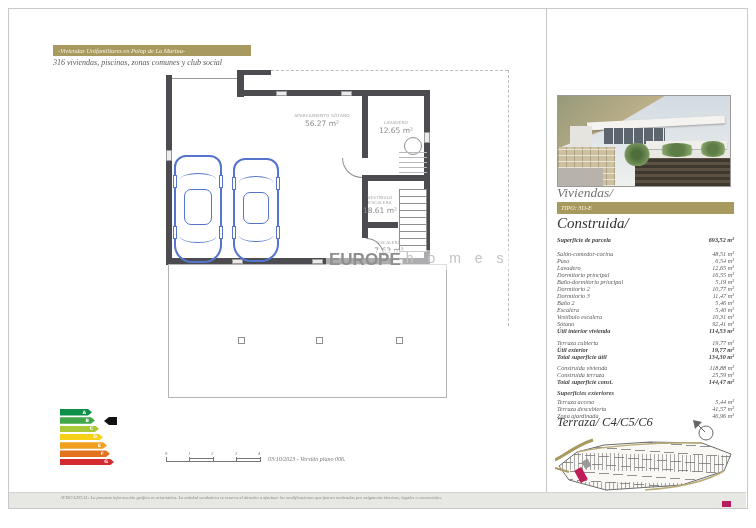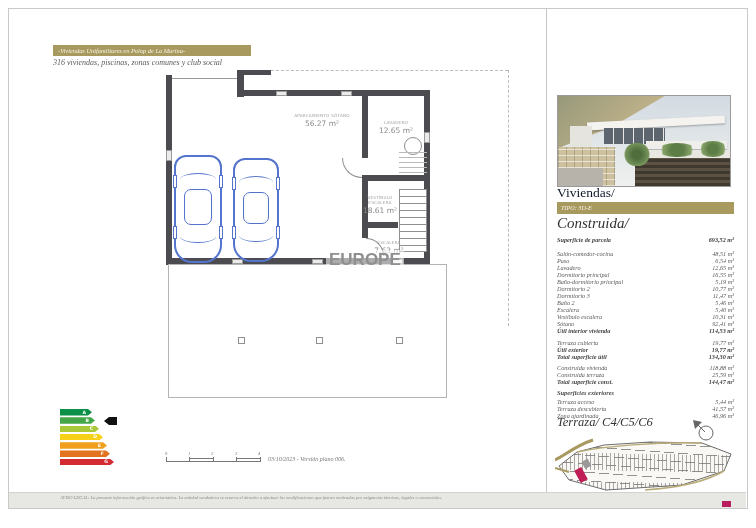--- a/index.html
+++ b/index.html
@@ -91,21 +91,21 @@
                           repeating-linear-gradient(90deg,rgba(120,110,85,.4) 0 1px,transparent 1px 8px);}
   .garagetop{position:absolute;left:42%;top:60%;width:58%;height:9%;background:#e9e7e2;}
   .garagedoor{position:absolute;left:45%;top:69%;width:55%;height:31%;
               background:repeating-linear-gradient(0deg,#3e382f 0 3px,#5b5244 3px 6px);}
   .plant{position:absolute;border-radius:50%;}
   .p1{left:38%;top:52%;width:16%;height:26%;background:radial-gradient(circle,#4f6e3c 25%,#77955c 65%,transparent 72%);}
   .p2{left:58%;top:52%;width:22%;height:16%;background:radial-gradient(circle,#5d7d47 30%,#87a468 70%,transparent 78%);}
   .p3{left:82%;top:50%;width:16%;height:18%;background:radial-gradient(circle,#5d7d47 30%,#87a468 70%,transparent 78%);}
   .roadL{position:absolute;left:0;top:80%;width:26%;height:20%;background:#b7b3aa;}
 
-  .pnl-title{left:557px;top:185px;font-size:13.5px;color:#0f172a;}
+  .pnl-title{left:557px;top:185px;font-style:italic;font-size:13.5px;color:#737373;}
   .tipo-bar{left:557px;top:202px;width:177px;height:12px;background:#a89a5f;color:#f7f3e4;
             font-style:italic;font-size:6.2px;line-height:12px;padding-left:4px;box-sizing:border-box;}
   .sup-title{left:557px;top:215px;font-style:italic;font-size:15px;color:#333;}
   .rows{left:557px;top:236px;width:177px;}
   .srow{display:flex;justify-content:space-between;font-style:italic;font-size:6.2px;
         line-height:7px;color:#5a5a5a;}
   .srow.b{font-weight:bold;color:#444;}
   .m7{margin-bottom:7px;} .m5{margin-bottom:5px;} .m4{margin-bottom:4px;}
   .sub-head{font-style:italic;font-weight:bold;font-size:6.4px;color:#4c4c4c;margin:2px 0 2px 0;line-height:7px;}
   .parcela-title{left:557px;top:415px;font-style:italic;font-size:12.5px;color:#333;}
@@ -199,20 +199,21 @@
       <div class="nm">VESTÍBULO ESCALERA</div>
       <div class="ar">18.61 m²</div>
     </div>
     <div class="room-label" style="left:372px;top:240px;width:34px;">
       <div class="nm">ESCALERA</div>
       <div class="ar">7.63 m²</div>
     </div>
 
     <div class="wm">
       <span class="wm-bold">EUROPE</span>
+      <span class="wm-light">h o m e s</span>
     </div>
   </div>
 
   <div class="abs energy">
     <div class="en-row">
         <div class="en-bar" style="background: rgb(12, 143, 71);">
           <span class="en-letter">A</span>
         </div>
       </div>
     <div class="en-row">

